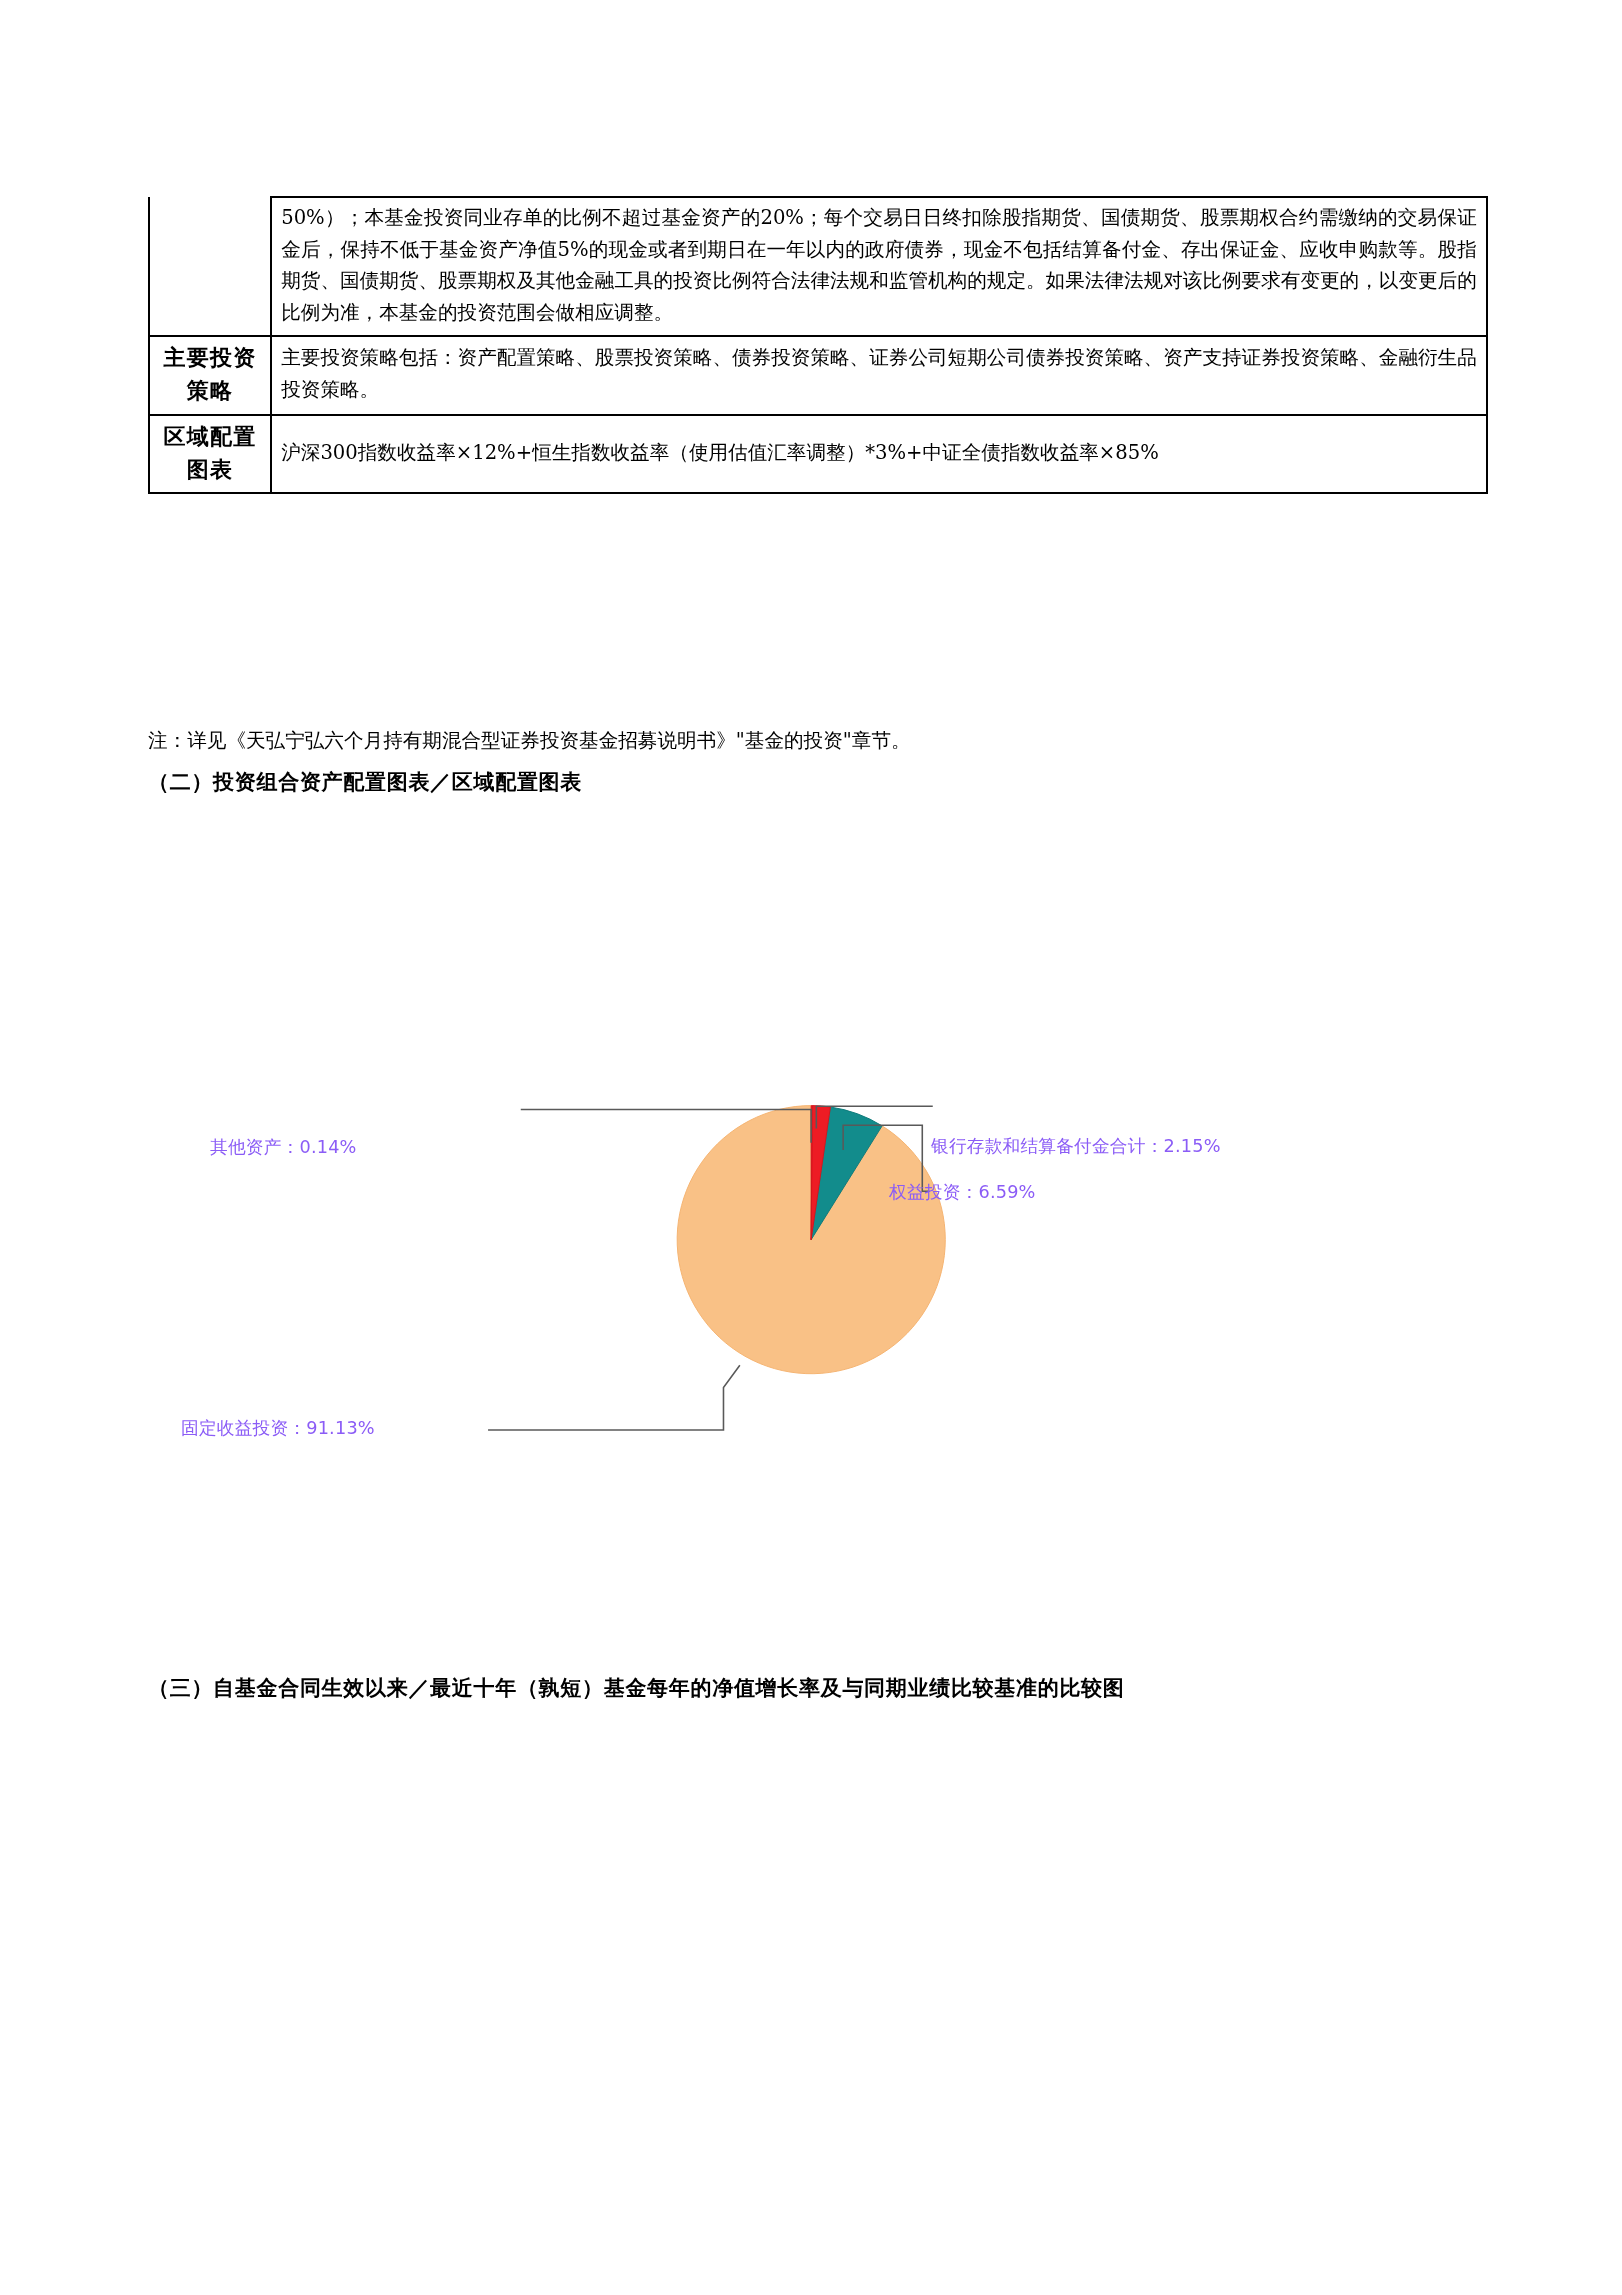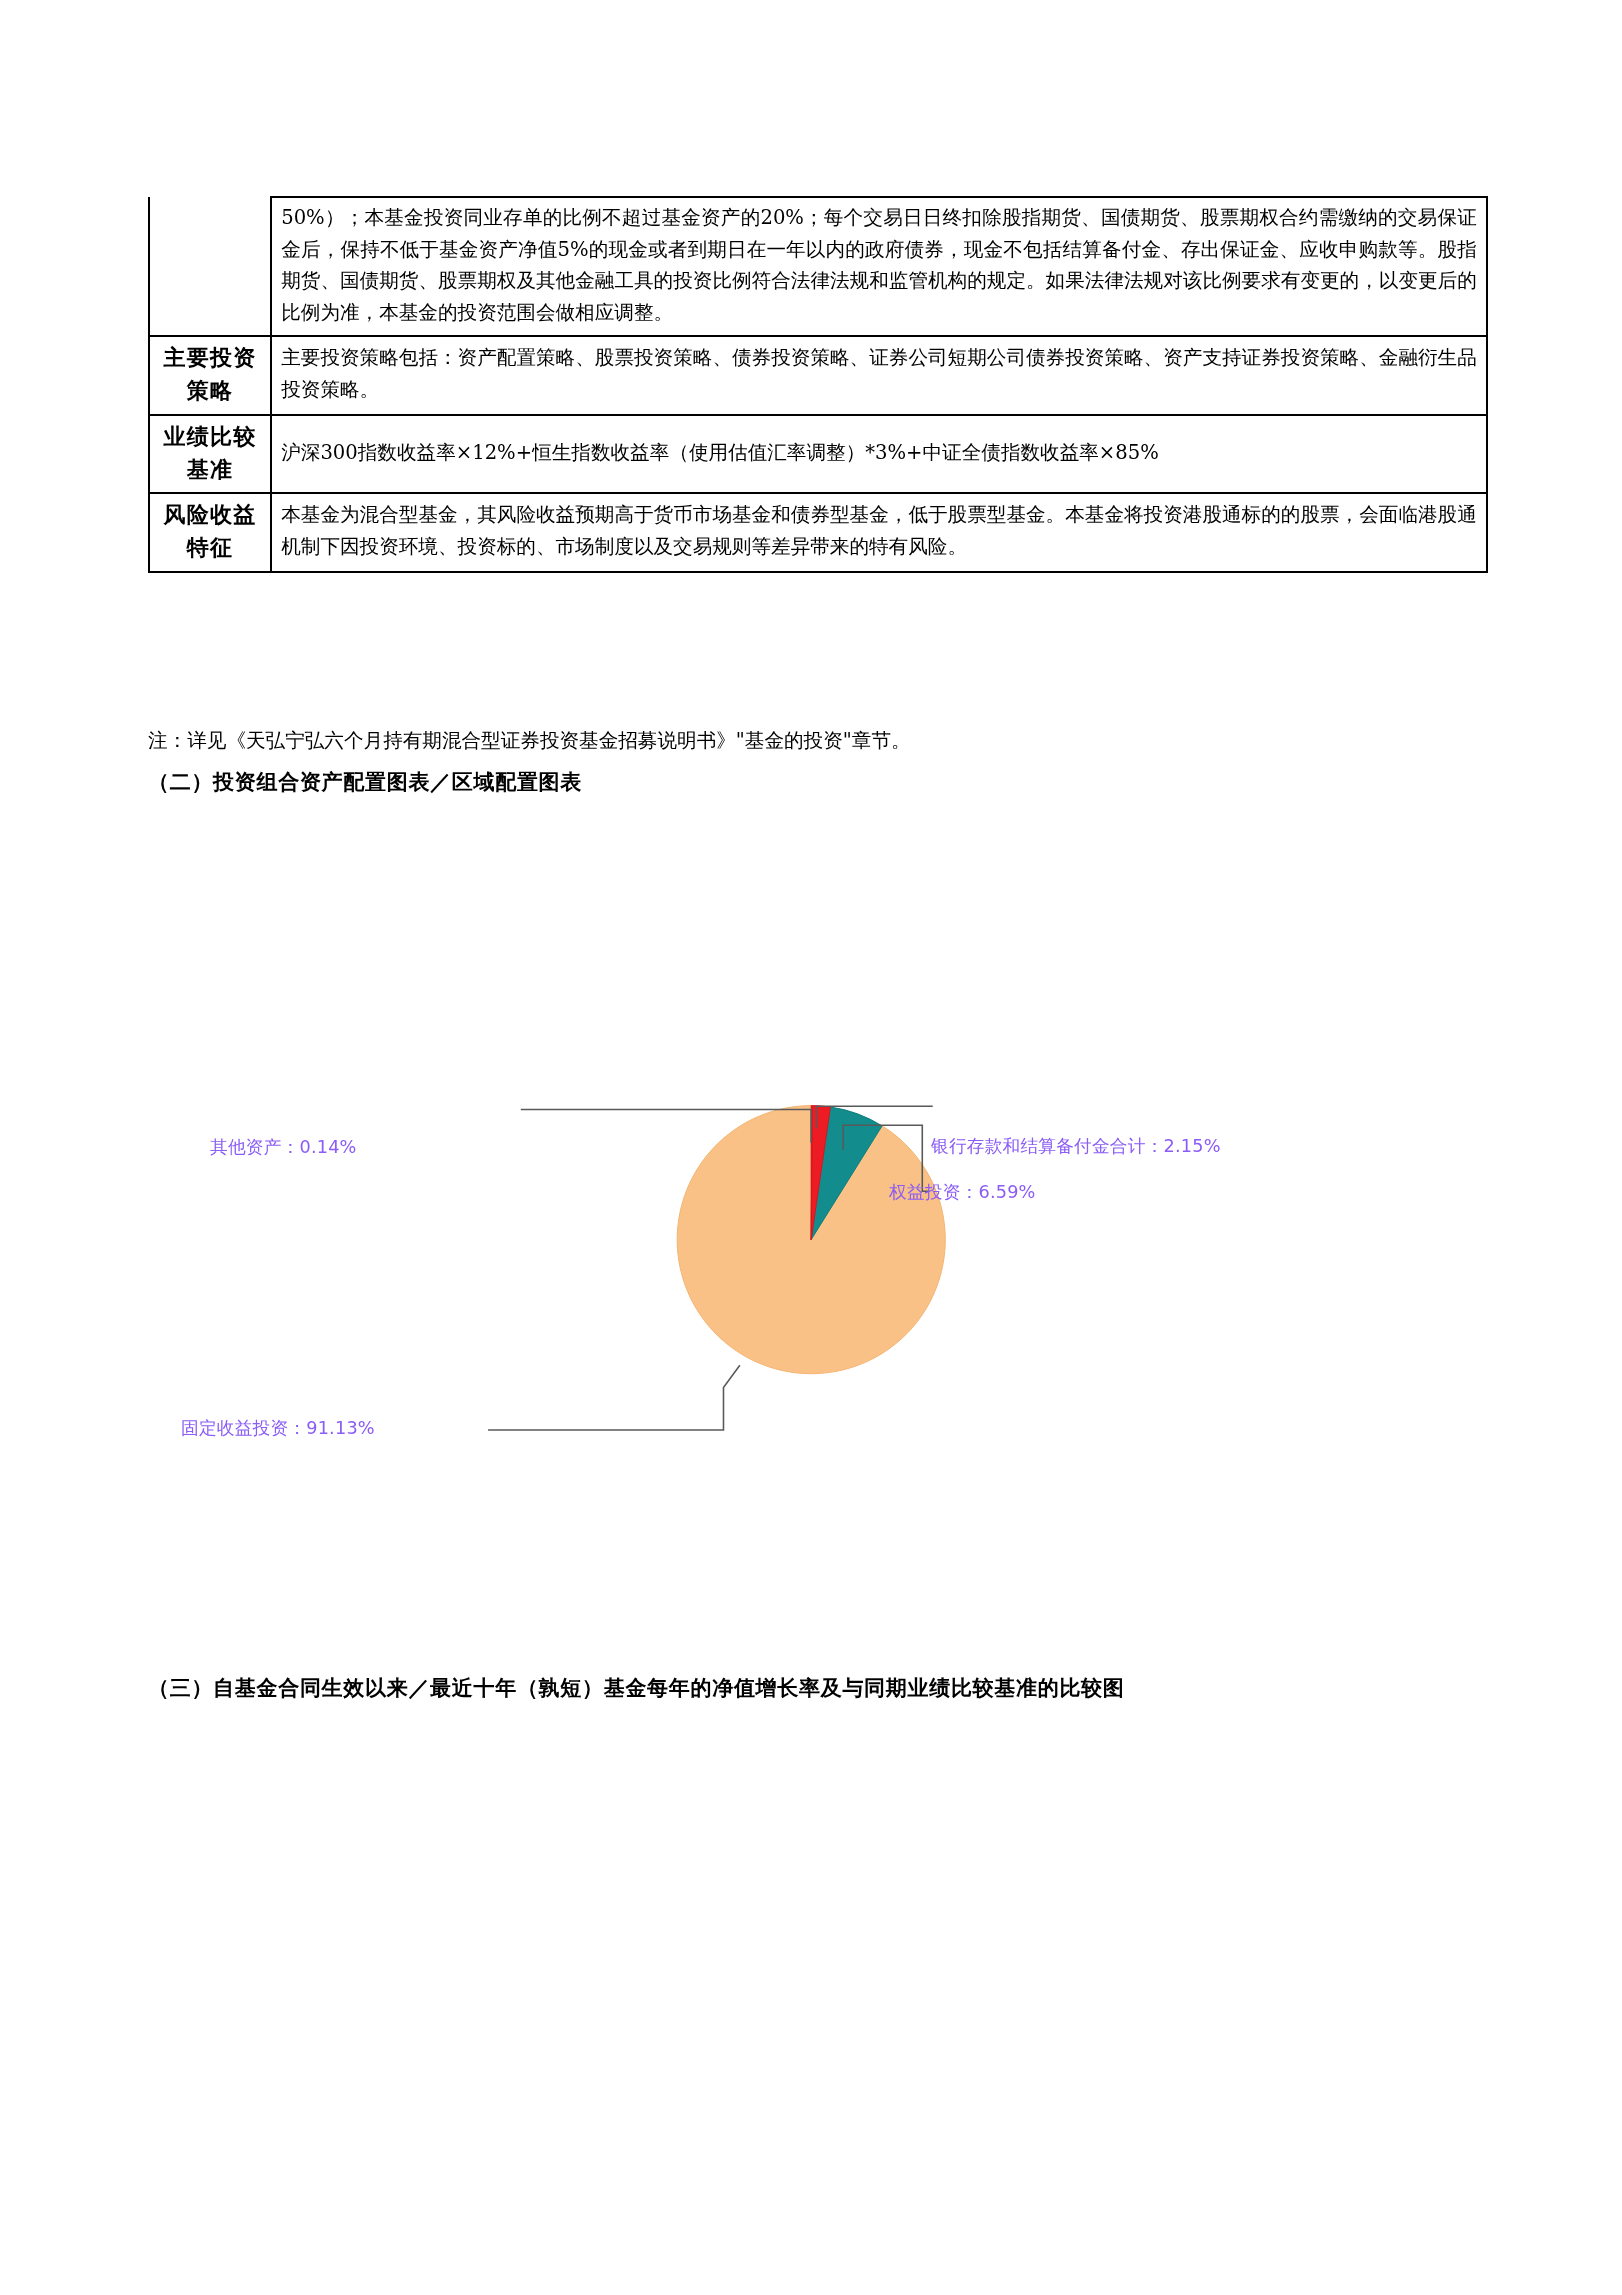--- a/index.html
+++ b/index.html
@@ -145,26 +145,22 @@
     <tbody>
       <tr class="r-cont">
         <td class="label"></td>
         <td class="body">50%）；本基金投资同业存单的比例不超过基金资产的20%；每个交易日日终扣除股指期货、国债期货、股票期权合约需缴纳的交易保证金后，保持不低于基金资产净值5%的现金或者到期日在一年以内的政府债券，现金不包括结算备付金、存出保证金、应收申购款等。股指期货、国债期货、股票期权及其他金融工具的投资比例符合法律法规和监管机构的规定。如果法律法规对该比例要求有变更的，以变更后的比例为准，本基金的投资范围会做相应调整。</td>
       </tr>
       <tr>
         <td class="label">主要投资策略</td>
         <td class="body">主要投资策略包括：资产配置策略、股票投资策略、债券投资策略、证券公司短期公司债券投资策略、资产支持证券投资策略、金融衍生品投资策略。</td>
       </tr>
       <tr>
-        <td class="label">业绩比较基准</td>
+        <td class="label">区域配置图表</td>
         <td class="body">沪深300指数收益率×12%+恒生指数收益率（使用估值汇率调整）*3%+中证全债指数收益率×85%</td>
-      </tr>
-      <tr>
-        <td class="label">风险收益特征</td>
-        <td class="body">本基金为混合型基金，其风险收益预期高于货币市场基金和债券型基金，低于股票型基金。本基金将投资港股通标的的股票，会面临港股通机制下因投资环境、投资标的、市场制度以及交易规则等差异带来的特有风险。</td>
       </tr>
     </tbody>
   </table>
 
   <div class="note-line">注：详见《天弘宁弘六个月持有期混合型证券投资基金招募说明书》"基金的投资"章节。</div>
 
   <div class="section-heading" id="heading-two">（二）投资组合资产配置图表／区域配置图表</div>
 
   <div class="chart-block">
 

